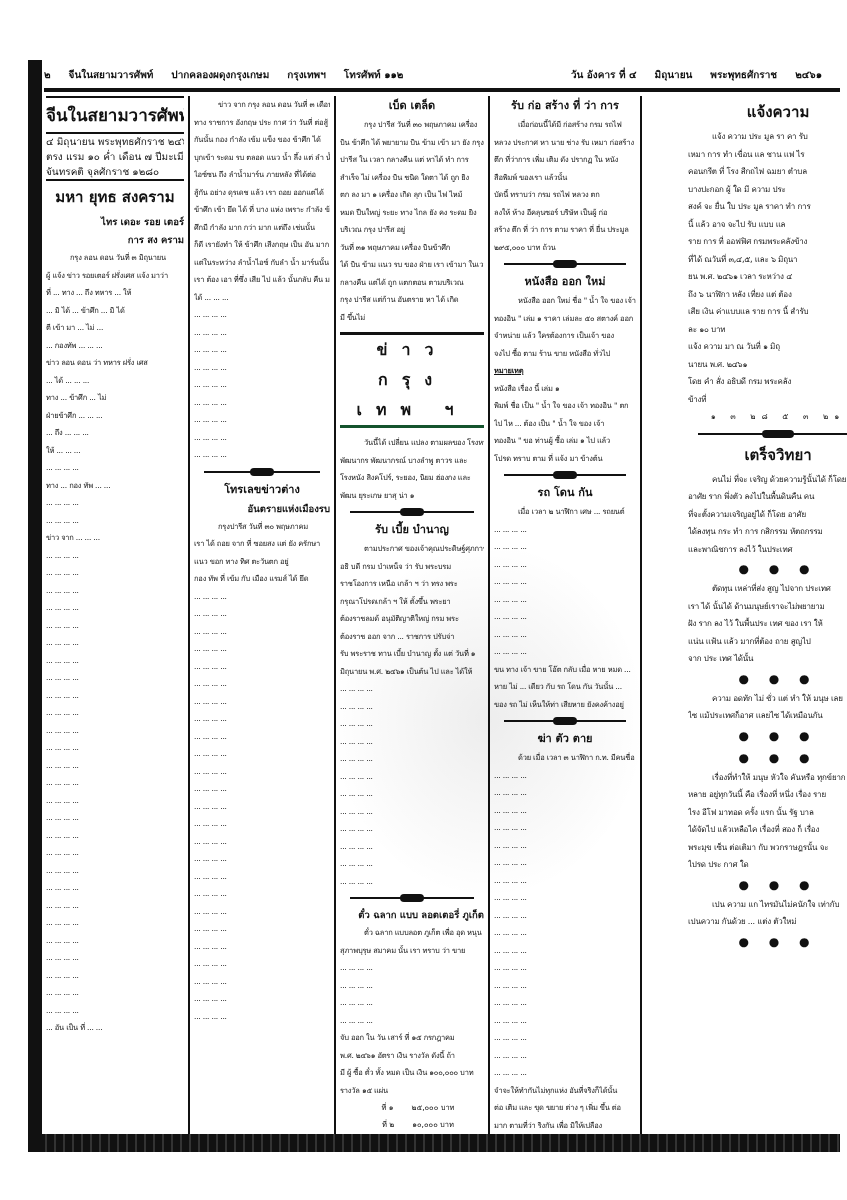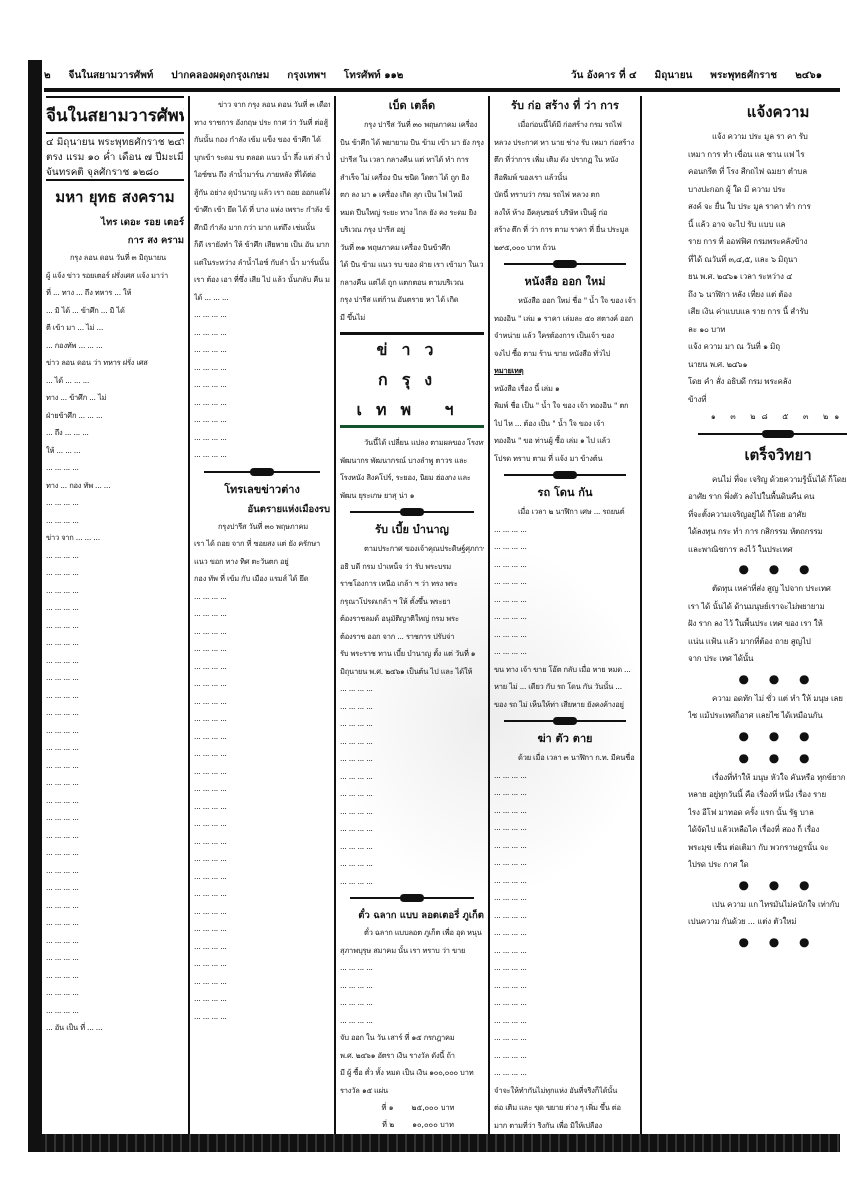--- a/index.html
+++ b/index.html
@@ -111,24 +111,24 @@
   </div>
   <div class="vsep" style="left:160px;"></div>
 
   <div class="col" style="left:166px;width:136px;">
     <div id="c2top">
         <div class="line indent">ข่าว จาก กรุง ลอน ดอน วันที่ ๓ เดือนนี้</div>
         <div class="line">ทาง ราชการ อังกฤษ ประ กาศ ว่า วันที่ ต่อสู้</div>
         <div class="line">กันนั้น กอง กำลัง เข้ม แข็ง ของ ข้าศึก ได้</div>
         <div class="line">บุกเข้า ระดม รบ ตลอด แนว น้ำ ลึ้ง แต่ ลำ น้ำ</div>
         <div class="line">ไอซ์ซน ถึง ลำน้ำมาร์น ภายหลัง ที่ได้ต่อ</div>
-        <div class="line">สู้กัน อย่าง ดุบำนาญ แล้ว เรา ถอย ออกแต่ได้</div>
+        <div class="line">สู้กัน อย่าง ดุรเดช แล้ว เรา ถอย ออกแต่ได้</div>
         <div class="line">ข้าศึก เข้า ยึด ได้ ที่ บาง แห่ง เพราะ กำลัง ข้า</div>
         <div class="line">ศึกมี กำลัง มาก กว่า มาก แต่ถึง เช่นนั้น</div>
-        <div class="line">ก็ดี เรายังทำ ให้ ข้าศึก เสียหาย เป็น อัน มาก</div>
+        <div class="line">ก็ดี เรายังทำ ให้ ข้าศึก เสีงกฤษ เป็น อัน มาก</div>
         <div class="line">แต่ในระหว่าง ลำน้ำไอซ์ กับลำ น้ำ มาร์นนั้น</div>
         <div class="line">เรา ต้อง เอา ที่ซึ่ง เสีย ไป แล้ว นั้นกลับ คืน มา</div>
         <div class="line">ได้ ... ... ...</div>
         <div class="line">... ... ... ...</div>
         <div class="line">... ... ... ...</div>
         <div class="line">... ... ... ...</div>
         <div class="line">... ... ... ...</div>
         <div class="line">... ... ... ...</div>
         <div class="line">... ... ... ...</div>
         <div class="line">... ... ... ...</div>

